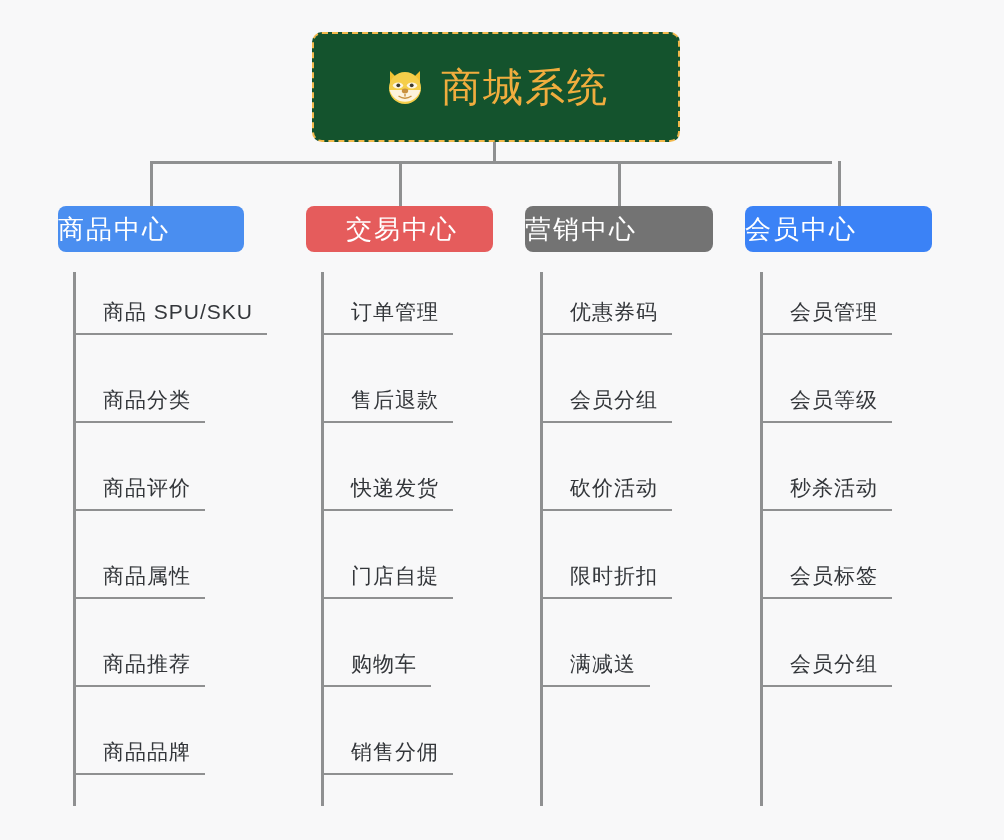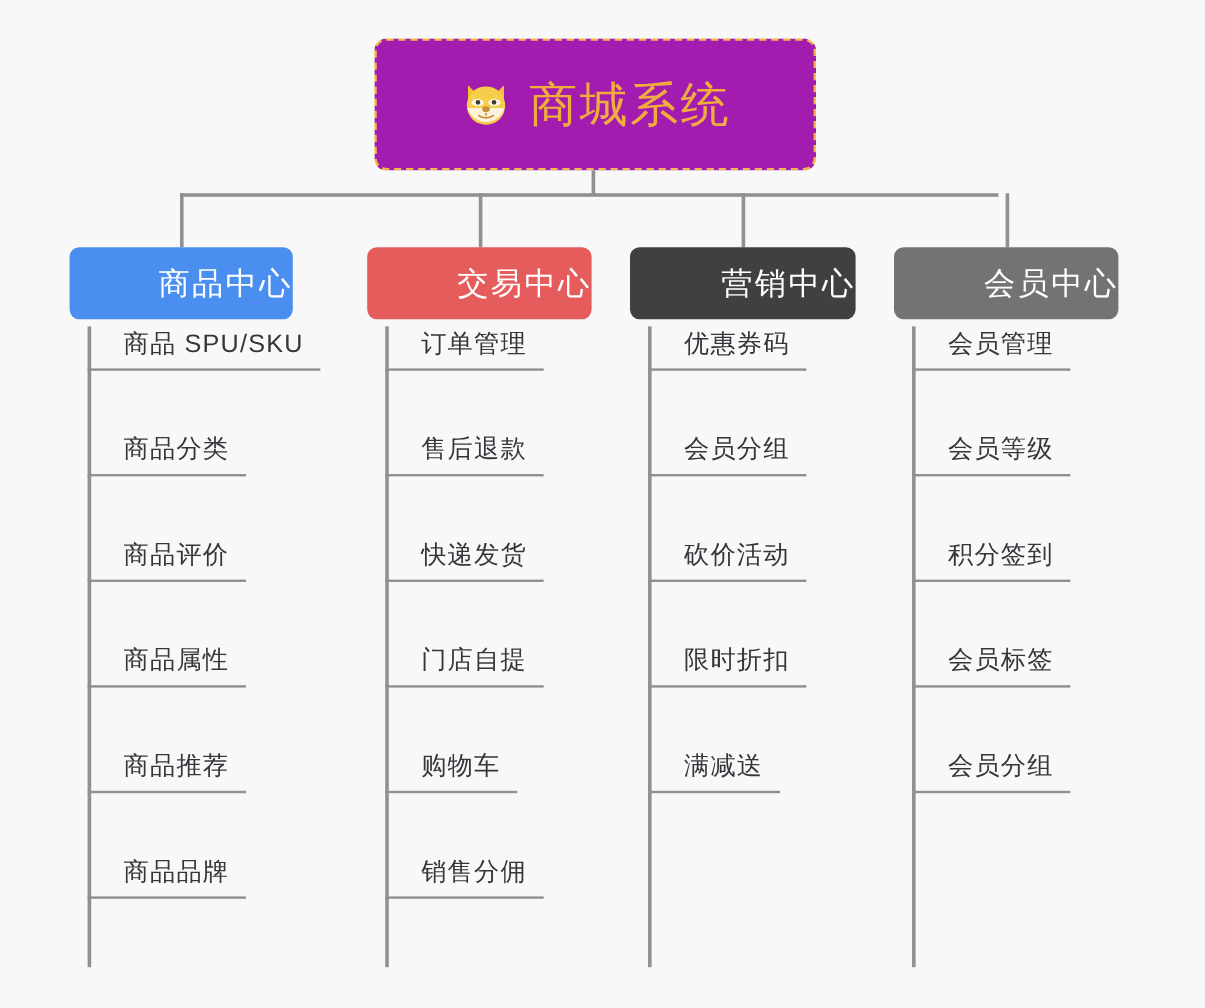--- a/index.html
+++ b/index.html
@@ -22,21 +22,21 @@
   }
 
   
   .root-node {
     position: absolute;
     left: 312px;
     top: 32px;
     width: 368px;
     height: 110px;
     box-sizing: border-box;
-    background: #a21caf;
+    background: #14532d;
     border: 2px dashed #f2b84b;
     border-radius: 10px;
     display: flex;
     align-items: center;
     justify-content: center;
     gap: 14px;
   }
   .root-emoji {
     font-size: 40px;
     line-height: 1;
@@ -73,25 +73,25 @@
     width: 3px;
     height: 45px;
   }
 
   
   .column {
     position: absolute;
     top: 206px;
   }
   .cat-box {
-    height: 60px;
+    height: 46px;
     border-radius: 8px;
     display: flex;
     align-items: center;
-    justify-content: flex-end;
+    justify-content: flex-start;
     color: #ffffff;
     font-size: 26px;
     letter-spacing: 2px;
     box-sizing: border-box;
   }
 
   
   .spine {
     position: absolute;
     top: 66px;
@@ -101,21 +101,21 @@
   }
 
   .leaves {
     position: absolute;
     top: 66px;
     left: 15px;
   }
   .leaf {
     height: 88px;
     display: flex;
-    align-items: flex-start;
+    align-items: center;
     box-sizing: border-box;
   }
   .leaf-inner {
     border-bottom: 2px solid #8f9091;
     padding: 0 14px 7px 30px;
     font-size: 21px;
     color: #33363a;
     letter-spacing: 1px;
     white-space: nowrap;
   }
@@ -172,21 +172,21 @@
           </div>
           <div class="leaf">
             <div class="leaf-inner">商品推荐</div>
           </div>
           <div class="leaf">
             <div class="leaf-inner">商品品牌</div>
           </div>
         </div>
       </div>
       <div class="column" style="left: 306px; width: 187px;">
-        <div class="cat-box" style="background: rgb(229, 92, 92); width: 187px;">
+        <div class="cat-box" style="background: rgb(229, 92, 92); width: 187px; padding-left: 40px;">
           <span>交易中心</span>
         </div>
         <div class="spine" style="height: 534px;"></div>
         <div class="leaves">
           <div class="leaf">
             <div class="leaf-inner">订单管理</div>
           </div>
           <div class="leaf">
             <div class="leaf-inner">售后退款</div>
           </div>
@@ -198,21 +198,21 @@
           </div>
           <div class="leaf">
             <div class="leaf-inner">购物车</div>
           </div>
           <div class="leaf">
             <div class="leaf-inner">销售分佣</div>
           </div>
         </div>
       </div>
       <div class="column" style="left: 525px; width: 188px;">
-        <div class="cat-box" style="background: #404040; width: 188px;">
+        <div class="cat-box" style="background: #737373; width: 188px;">
           <span>营销中心</span>
         </div>
         <div class="spine" style="height: 534px;"></div>
         <div class="leaves">
           <div class="leaf">
             <div class="leaf-inner">优惠券码</div>
           </div>
           <div class="leaf">
             <div class="leaf-inner">会员分组</div>
           </div>
@@ -221,33 +221,33 @@
           </div>
           <div class="leaf">
             <div class="leaf-inner">限时折扣</div>
           </div>
           <div class="leaf">
             <div class="leaf-inner">满减送</div>
           </div>
         </div>
       </div>
       <div class="column" style="left: 745px; width: 187px;">
-        <div class="cat-box" style="background: #737373; width: 187px;">
+        <div class="cat-box" style="background: #3b82f6; width: 187px;">
           <span>会员中心</span>
         </div>
         <div class="spine" style="height: 534px;"></div>
         <div class="leaves">
           <div class="leaf">
             <div class="leaf-inner">会员管理</div>
           </div>
           <div class="leaf">
             <div class="leaf-inner">会员等级</div>
           </div>
           <div class="leaf">
-            <div class="leaf-inner">积分签到</div>
+            <div class="leaf-inner">秒杀活动</div>
           </div>
           <div class="leaf">
             <div class="leaf-inner">会员标签</div>
           </div>
           <div class="leaf">
             <div class="leaf-inner">会员分组</div>
           </div>
         </div>
       </div>
     </div>

